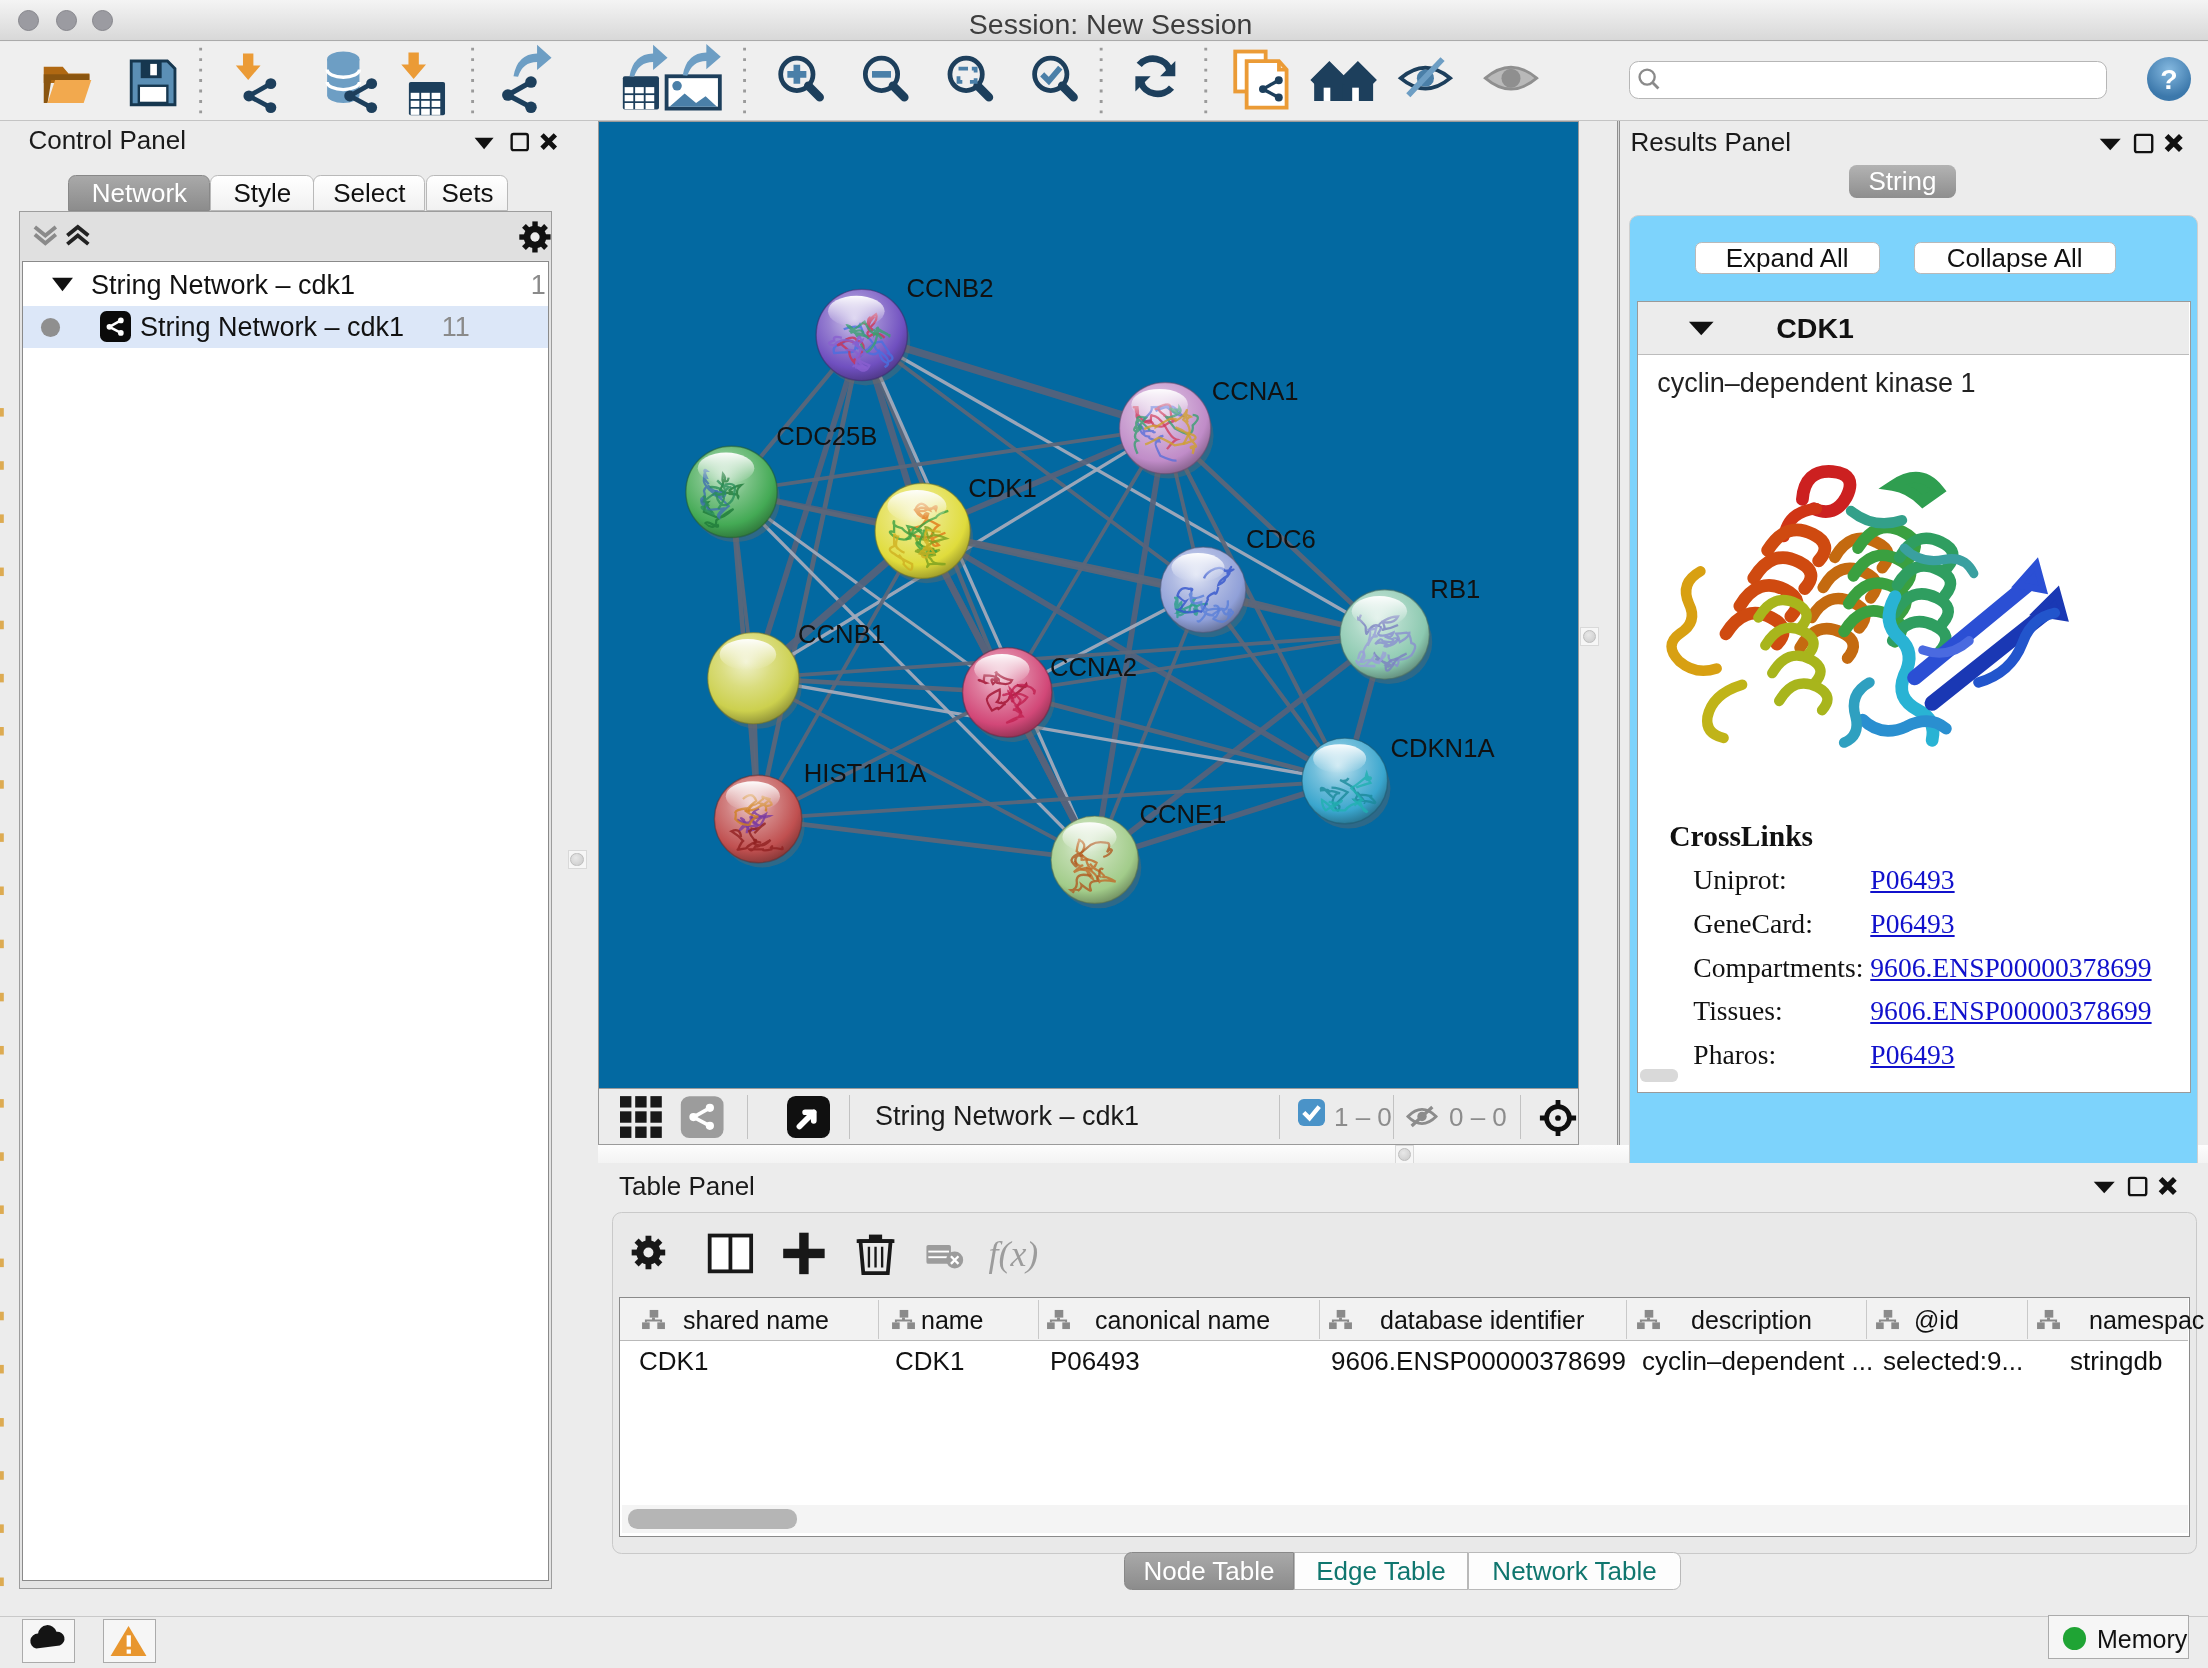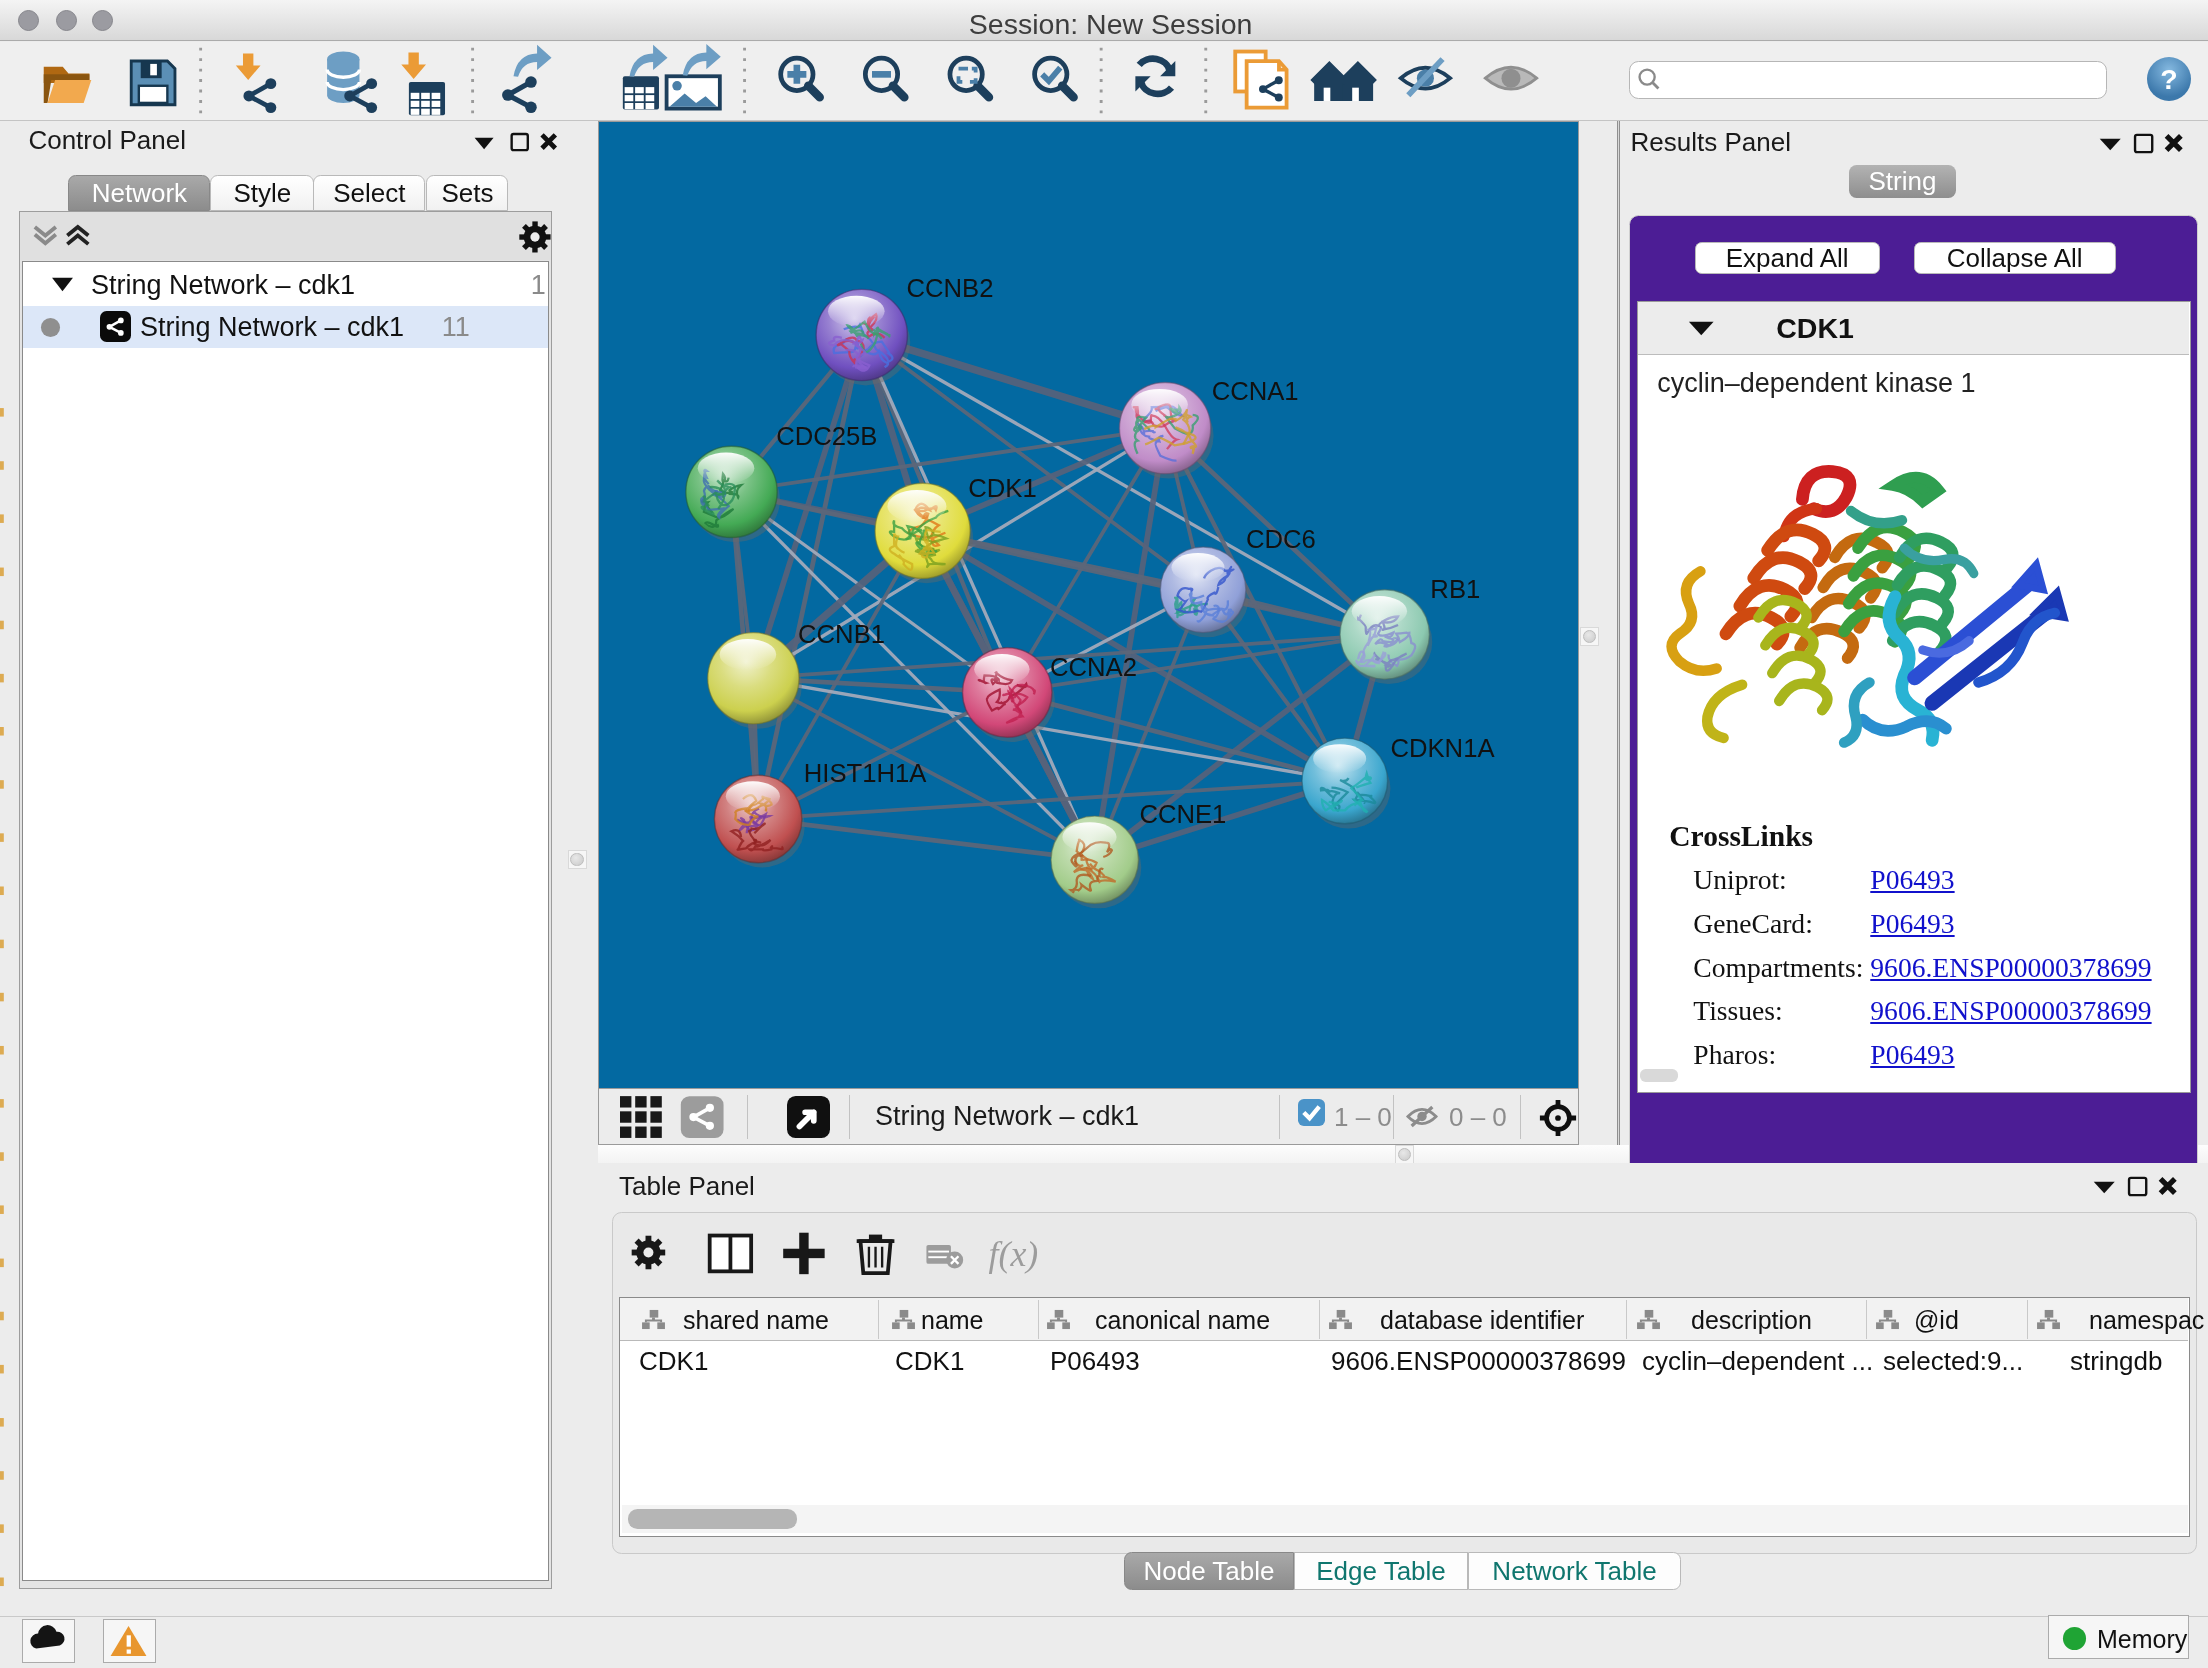--- a/index.html
+++ b/index.html
@@ -23,21 +23,21 @@
 #netpanel{left:598px;top:121px;width:981px;height:1024px;background:#0369a1;border:1px solid #9a9a9a}
 #netbar{left:0;top:966px;width:979px;height:56px;background:#ececec;border-top:1px solid #9a9a9a}
 .nbsep{position:absolute;top:5.7px;height:44px;width:1px;background:#c2c2c2}
 #vsplit1{left:559px;top:121px;width:39px;height:1469px;background:#ececec}
 #vsplit2{left:1579px;top:121px;width:40px;height:1024px;background:#ececec}
 .dblline{position:absolute;background:#9a9a9a}
 #hsplit{left:598px;top:1145px;width:1610px;height:18px;background:linear-gradient(#fdfdfd,#f3f3f3)}
 .handle{position:absolute;width:19px;height:19px;background:#f6f6f6;border:1px solid #d9d9d9}
 .handle i{position:absolute;left:1.9px;top:1.9px;width:13.3px;height:13.3px;border-radius:50%;background:radial-gradient(circle at 40% 35%,#e8e8e8,#c9c9c9);border:1px solid #bdbdbd;display:block}
 
-#rpcontainer{left:5.7px;top:94px;width:569px;height:972px;background:#4c1d95;border:1px solid #cfcfcf;border-radius:9.5px}
+#rpcontainer{left:5.7px;top:94px;width:569px;height:972px;background:#7dd3fc;border:1px solid #cfcfcf;border-radius:9.5px}
 .btn{position:absolute;height:32px;background:#fff;border:1px solid #b9b9b9;border-radius:6.7px;font-size:26px;text-align:center;color:#111}
 #stringbtn{left:226px;top:44px;width:107px;height:33px;background:linear-gradient(#b3b3b3,#8e8e8e);border-radius:7.6px;color:#fff;font-size:26px;text-align:center;line-height:32px}
 #cdk1sec{left:7.6px;top:85px;width:554px;height:792px;border:1.4px solid #9a9a9a;background:#fff}
 #cdk1head{left:0;top:0;width:551px;height:53px;background:#ececec;border-bottom:1px solid #bcbcbc}
 .serif{font-family:"Liberation Serif",serif}
 .link{color:#1111cc;text-decoration:underline}
 
 #tablepanel{left:598px;top:1163px;width:1610px;height:453px;background:#ececec}
 #tpcontainer{left:14.3px;top:49px;width:1585px;height:342px;background:#e9e9e9;border:1px solid #c9c9c9;border-radius:9.5px}
 #tbl{left:5.7px;top:84px;width:1571px;height:240px;background:#fff;border:1.4px solid #8a8a8a}

